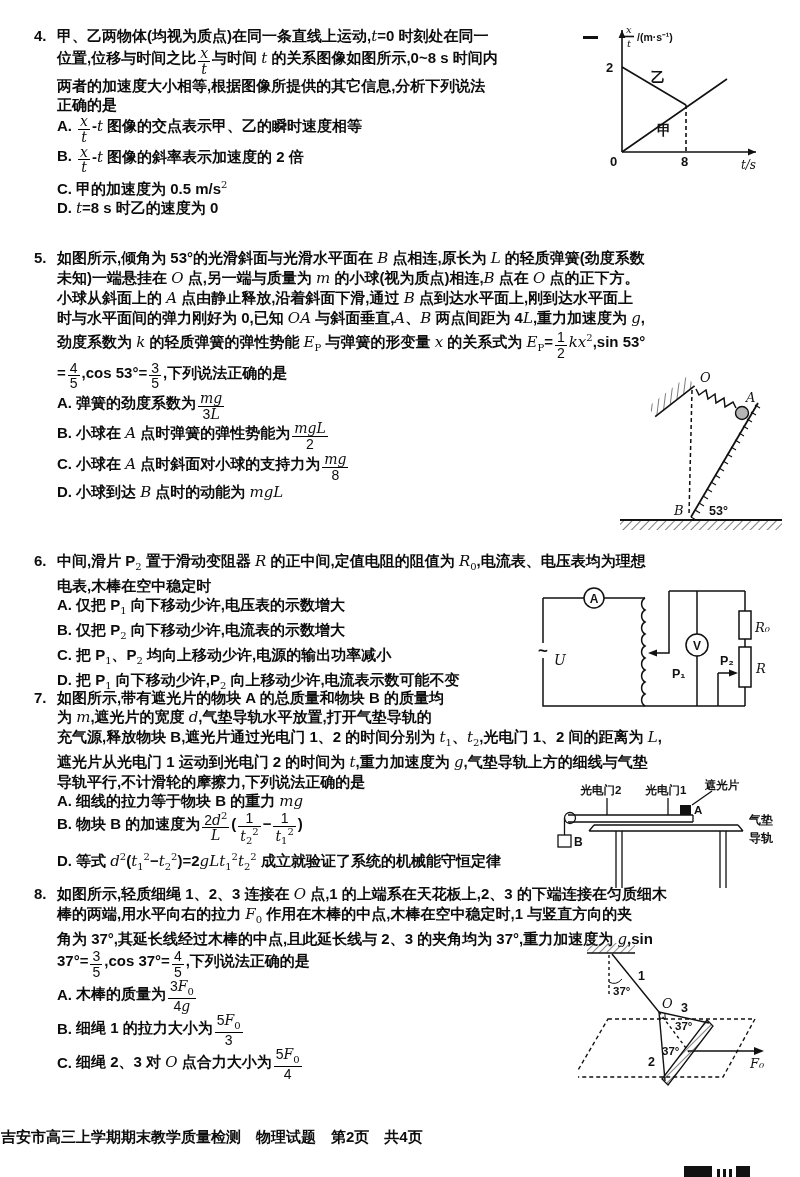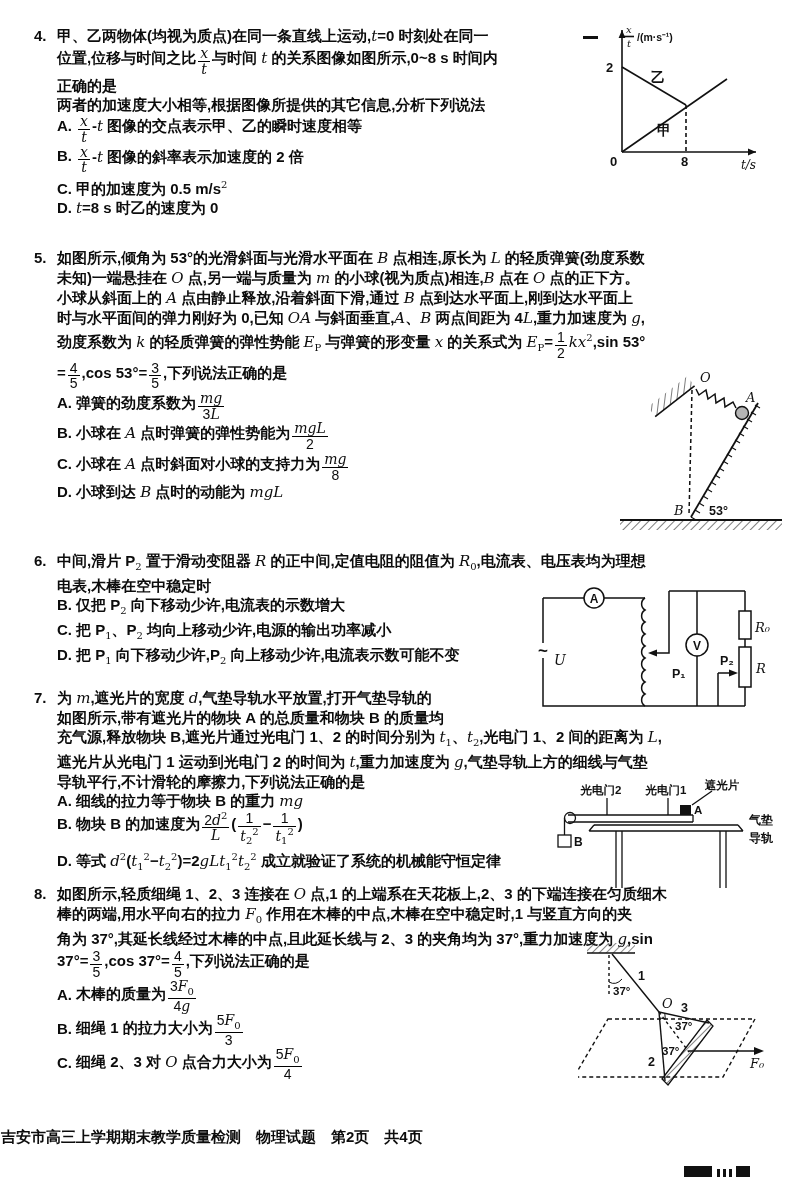--- a/index.html
+++ b/index.html
@@ -27,22 +27,22 @@
 </head>
 <body>
 
 <div class="page">
 
   <div class="q" style="top:26px">
       <div class="qbody">
         <span class="qnum">4.</span>
         <div class="ln">甲、乙两物体(均视为质点)在同一条直线上运动,<i>t</i>=0 时刻处在同一</div>
         <div class="ln">位置,位移与时间之比<span class="fr"><span class="n"><i>x</i></span><span class="d"><i>t</i></span></span>与时间 <i>t</i> 的关系图像如图所示,0~8 s 时间内</div>
+        <div class="ln">两者的加速度大小相等,根据图像所提供的其它信息,分析下列说法</div>
         <div class="ln">正确的是</div>
-        <div class="ln">两者的加速度大小相等,根据图像所提供的其它信息,分析下列说法</div>
         <div class="ln"><span class="opt">A.</span><span class="fr"><span class="n"><i>x</i></span><span class="d"><i>t</i></span></span>-<i>t</i> 图像的交点表示甲、乙的瞬时速度相等</div>
         <div class="ln"><span class="opt">B.</span><span class="fr"><span class="n"><i>x</i></span><span class="d"><i>t</i></span></span>-<i>t</i> 图像的斜率表示加速度的 2 倍</div>
         <div class="ln"><span class="opt">C.</span>甲的加速度为 0.5 m/s<sup>2</sup></div>
         <div class="ln"><span class="opt">D.</span><i>t</i>=8 s 时乙的速度为 0</div>
       </div>
     </div>
   <div class="q" style="top:248px">
       <div class="qbody">
         <span class="qnum">5.</span>
         <div class="ln">如图所示,倾角为 53°的光滑斜面与光滑水平面在 <i>B</i> 点相连,原长为 <i>L</i> 的轻质弹簧(劲度系数</div>
@@ -55,30 +55,31 @@
         <div class="ln"><span class="opt">B.</span>小球在 <i>A</i> 点时弹簧的弹性势能为<span class="fr"><span class="n"><i>mgL</i></span><span class="d">2</span></span></div>
         <div class="ln"><span class="opt">C.</span>小球在 <i>A</i> 点时斜面对小球的支持力为<span class="fr"><span class="n"><i>mg</i></span><span class="d">8</span></span></div>
         <div class="ln"><span class="opt">D.</span>小球到达 <i>B</i> 点时的动能为 <i>mgL</i></div>
       </div>
     </div>
   <div class="q" style="top:551px">
       <div class="qbody">
         <span class="qnum">6.</span>
         <div class="ln">中间,滑片 P<sub>2</sub> 置于滑动变阻器 <i>R</i> 的正中间,定值电阻的阻值为 <i>R</i><sub>0</sub>,电流表、电压表均为理想</div>
         <div class="ln">电表,木棒在空中稳定时</div>
+        <div class="ln"><span class="opt">A.</span>仅把 P<sub>1</sub> 向下移动少许,电压表的示数增大</div>
         <div class="ln"><span class="opt">B.</span>仅把 P<sub>2</sub> 向下移动少许,电流表的示数增大</div>
         <div class="ln"><span class="opt">C.</span>把 P<sub>1</sub>、P<sub>2</sub> 均向上移动少许,电源的输出功率减小</div>
         <div class="ln"><span class="opt">D.</span>把 P<sub>1</sub> 向下移动少许,P<sub>2</sub> 向上移动少许,电流表示数可能不变</div>
       </div>
     </div>
   <div class="q" style="top:688px">
       <div class="qbody">
         <span class="qnum">7.</span>
+        <div class="ln">如图所示,带有遮光片的物块 A 的总质量和物块 B 的质量均</div>
         <div class="ln">为 <i>m</i>,遮光片的宽度 <i>d</i>,气垫导轨水平放置,打开气垫导轨的</div>
-        <div class="ln">如图所示,带有遮光片的物块 A 的总质量和物块 B 的质量均</div>
         <div class="ln">充气源,释放物块 B,遮光片通过光电门 1、2 的时间分别为 <i>t</i><sub>1</sub>、<i>t</i><sub>2</sub>,光电门 1、2 间的距离为 <i>L</i>,</div>
         <div class="ln">遮光片从光电门 1 运动到光电门 2 的时间为 <i>t</i>,重力加速度为 <i>g</i>,气垫导轨上方的细线与气垫</div>
         <div class="ln">导轨平行,不计滑轮的摩擦力,下列说法正确的是</div>
         <div class="ln"><span class="opt">A.</span>细线的拉力等于物块 B 的重力 <i>mg</i></div>
         <div class="ln"><span class="opt">B.</span>物块 B 的加速度为<span class="fr"><span class="n">2<i>d</i><sup>2</sup></span><span class="d"><i>L</i></span></span>(<span class="fr"><span class="n">1</span><span class="d"><i>t</i><sub>2</sub><sup>2</sup></span></span>−<span class="fr"><span class="n">1</span><span class="d"><i>t</i><sub>1</sub><sup>2</sup></span></span>)</div>
         <div class="ln"><span class="opt">D.</span>等式 <i>d</i><sup>2</sup>(<i>t</i><sub>1</sub><sup>2</sup>−<i>t</i><sub>2</sub><sup>2</sup>)=2<i>gLt</i><sub>1</sub><sup>2</sup><i>t</i><sub>2</sub><sup>2</sup> 成立就验证了系统的机械能守恒定律</div>
       </div>
     </div>
   <div class="q" style="top:884px">
       <div class="qbody">

